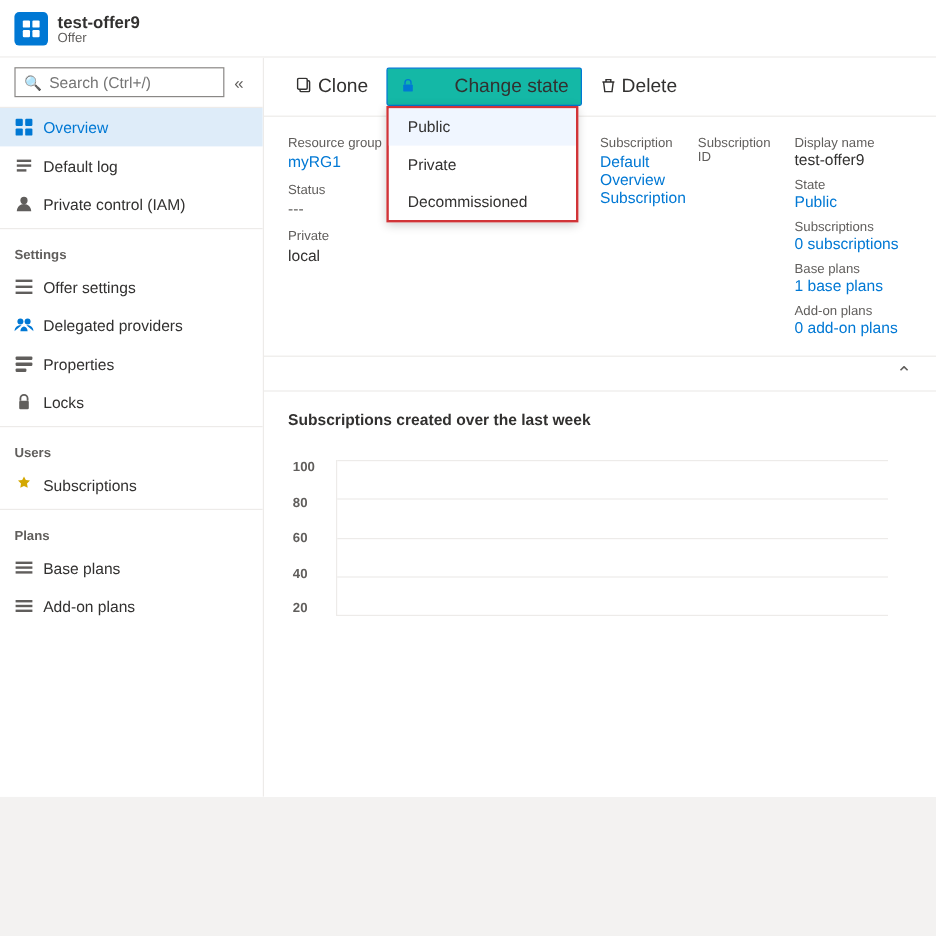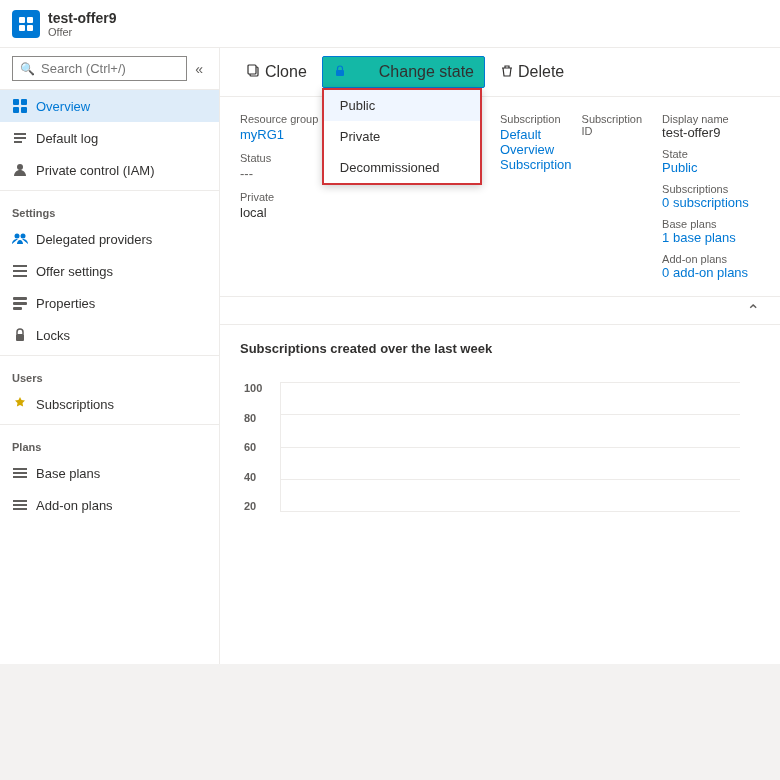--- a/index.html
+++ b/index.html
@@ -286,37 +286,37 @@
             </svg>
         </span>
         <span>Private control (IAM)</span>
       </div>
 
       <hr class="section-divider">
       <div class="section-header">Settings</div>
 
       <div class="nav-item">
         <span class="nav-icon">
+          <svg width="16" height="16" viewBox="0 0 16 16" fill="#605e5c">
+              <rect x="1" y="2" width="14" height="2"></rect>
+              <rect x="1" y="7" width="14" height="2"></rect>
+              <rect x="1" y="12" width="14" height="2"></rect>
+            </svg>
+        </span>
+        <span>Offer settings</span>
+      </div>
+      <div class="nav-item">
+        <span class="nav-icon">
           <svg width="16" height="16" viewBox="0 0 16 16" fill="#0078d4">
               <circle cx="5" cy="5" r="2.5"></circle>
               <circle cx="11" cy="5" r="2.5"></circle>
               <path d="M0 13c0-2.8 2.2-5 5-5h1M16 13c0-2.8-2.2-5-5-5h-1M5 13c0-2.2 1.3-4 3-4s3 1.8 3 4"></path>
             </svg>
         </span>
         <span>Delegated providers</span>
-      </div>
-      <div class="nav-item">
-        <span class="nav-icon">
-          <svg width="16" height="16" viewBox="0 0 16 16" fill="#605e5c">
-              <rect x="1" y="2" width="14" height="2"></rect>
-              <rect x="1" y="7" width="14" height="2"></rect>
-              <rect x="1" y="12" width="14" height="2"></rect>
-            </svg>
-        </span>
-        <span>Offer settings</span>
       </div>
       <div class="nav-item">
         <span class="nav-icon">
           <svg width="16" height="16" viewBox="0 0 16 16" fill="#605e5c">
               <rect x="1" y="2" width="14" height="3" rx="1"></rect>
               <rect x="1" y="7" width="14" height="3" rx="1"></rect>
               <rect x="1" y="12" width="9" height="3" rx="1"></rect>
             </svg>
         </span>
         <span>Properties</span>

